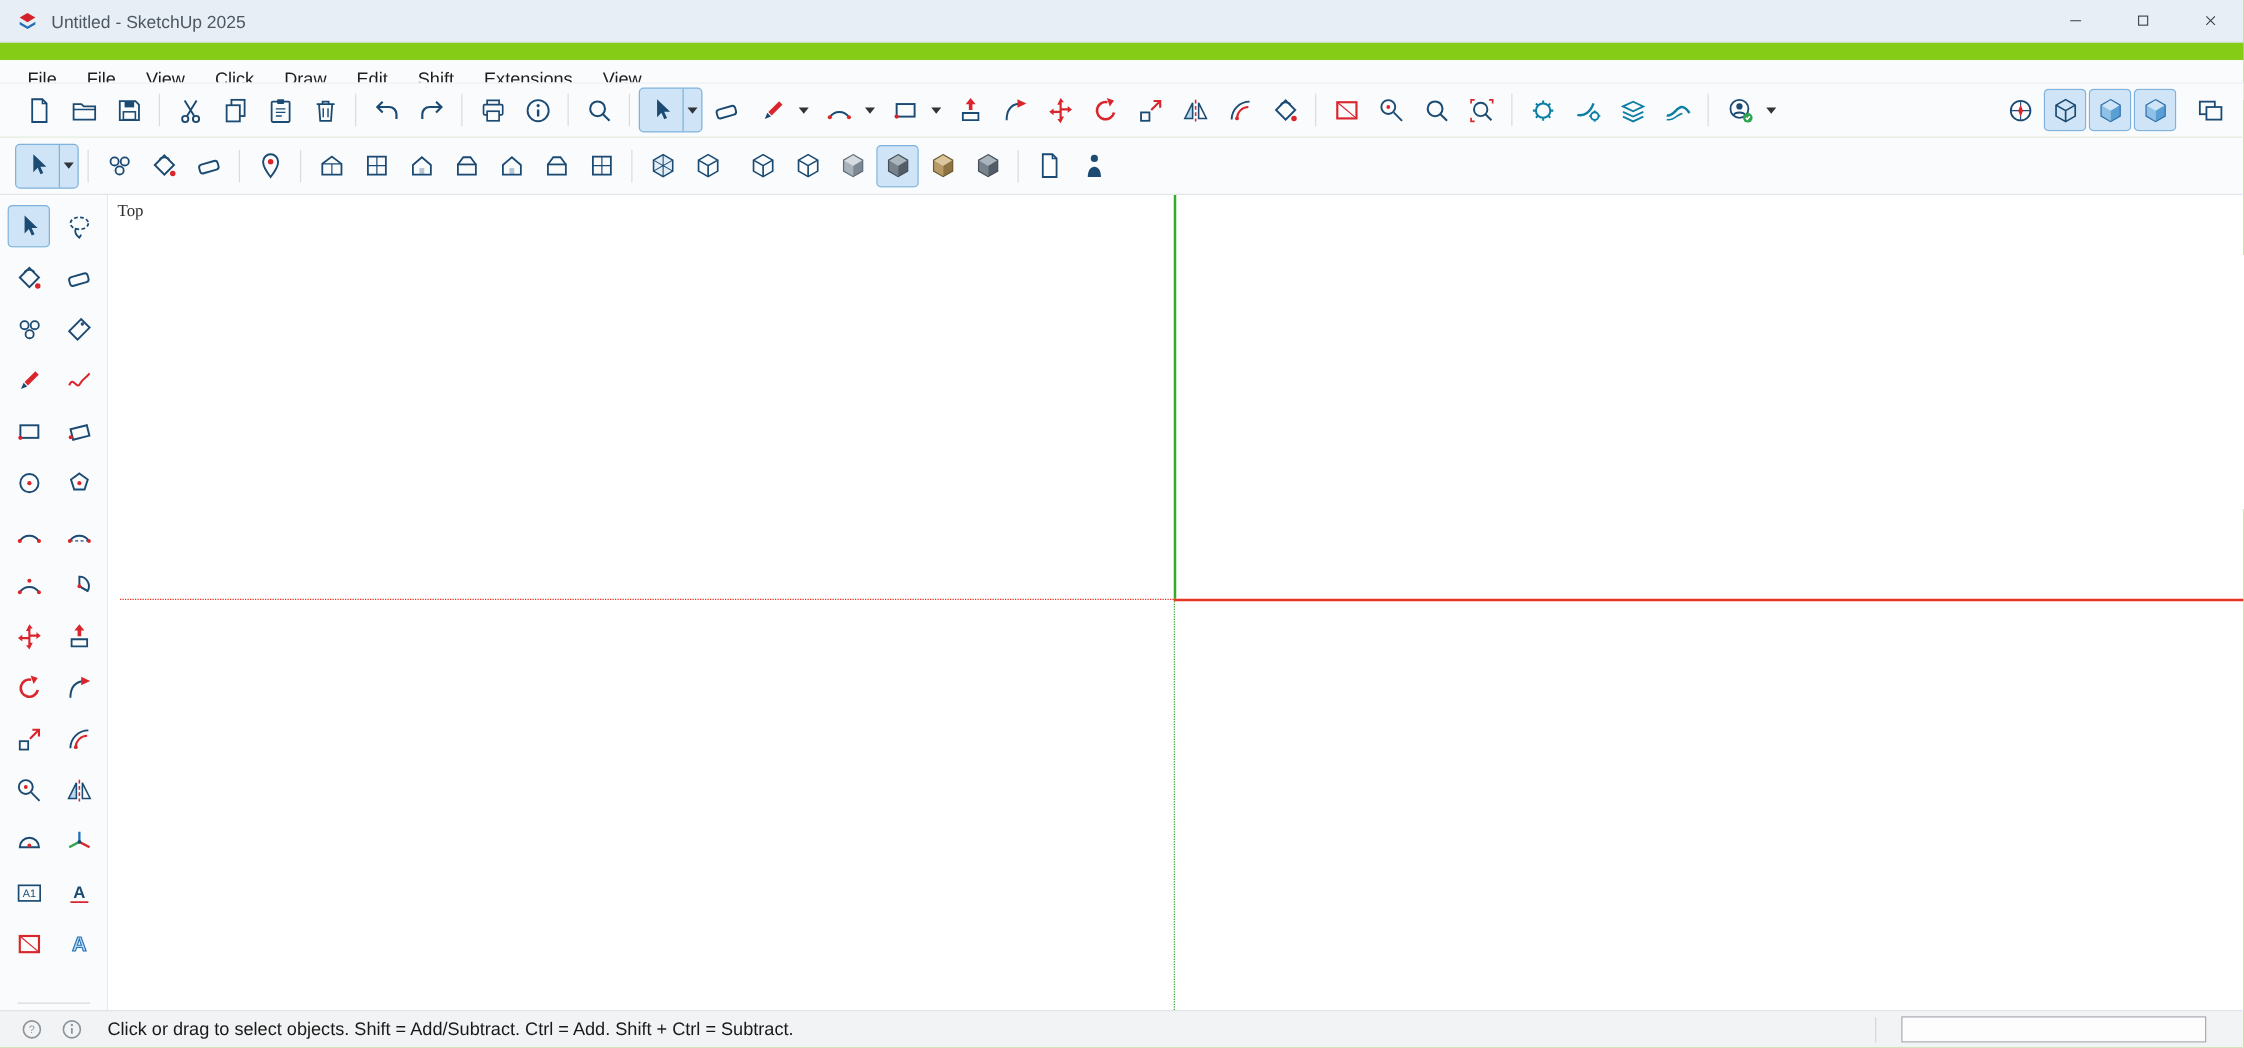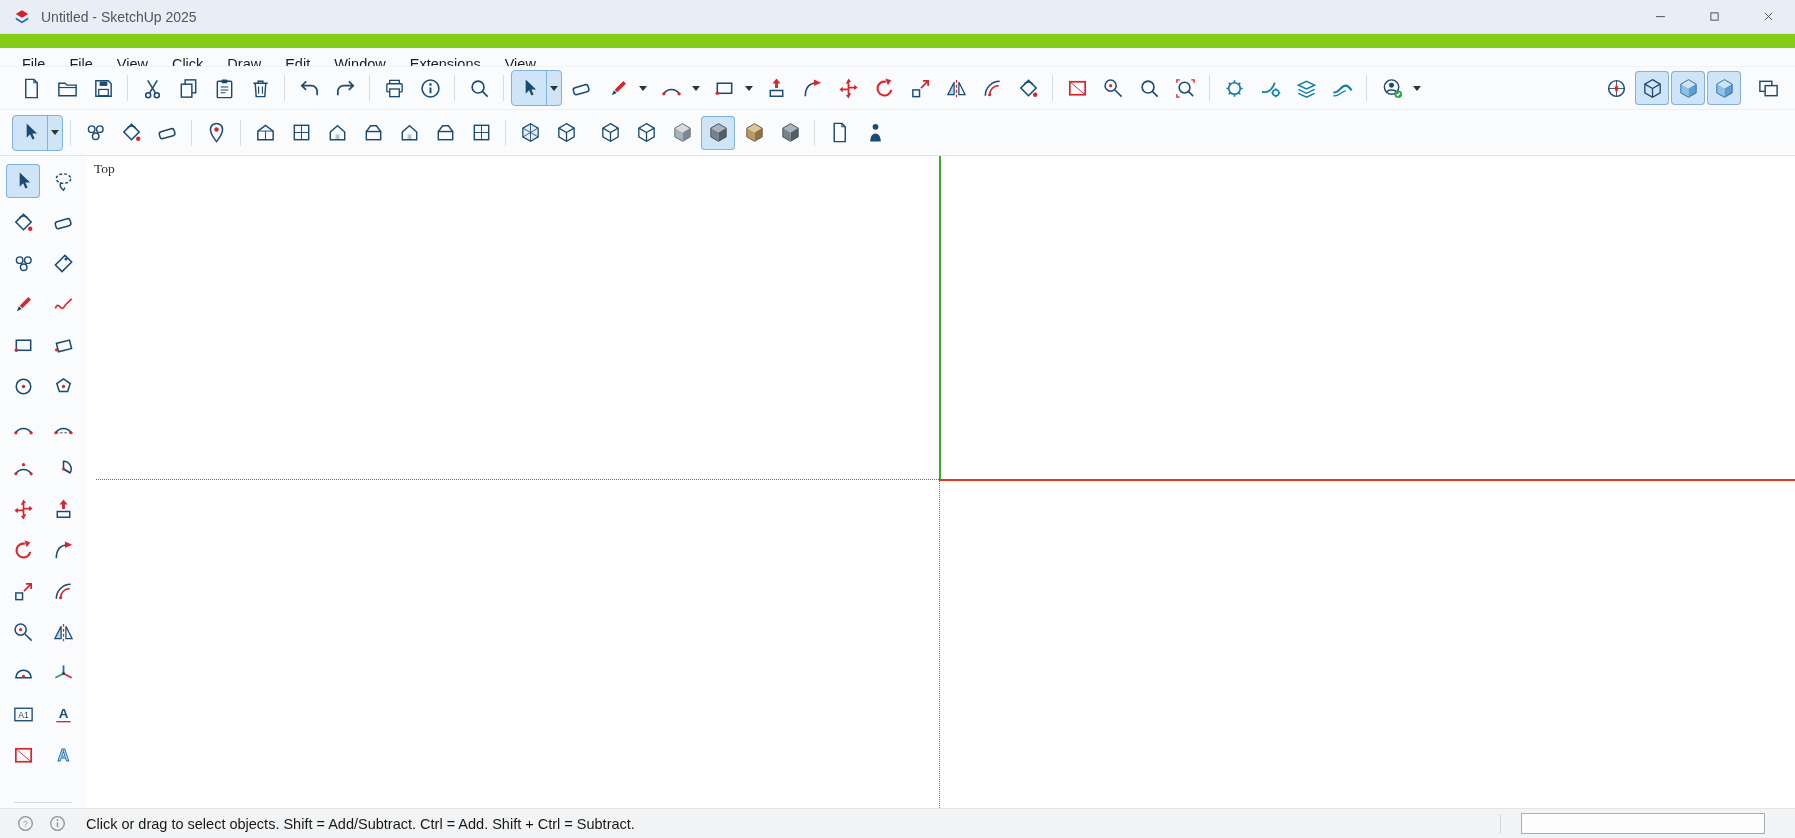--- a/index.html
+++ b/index.html
@@ -406,21 +406,21 @@
       </div>
   </div>
 
   <div id="menubar">
       <div class="menu-item">File</div>
       <div class="menu-item">File</div>
       <div class="menu-item">View</div>
       <div class="menu-item">Click</div>
       <div class="menu-item">Draw</div>
       <div class="menu-item">Edit</div>
-      <div class="menu-item">Window</div>
+      <div class="menu-item">Shift</div>
       <div class="menu-item">Extensions</div>
       <div class="menu-item">View</div>
     </div>
 
   <div id="toolbar1">
       <div class="tgroup">
         <div class="tbtn">
           <svg class="ic" viewBox="0 0 24 24">
             <use href="#s-new"></use>
           </svg>

